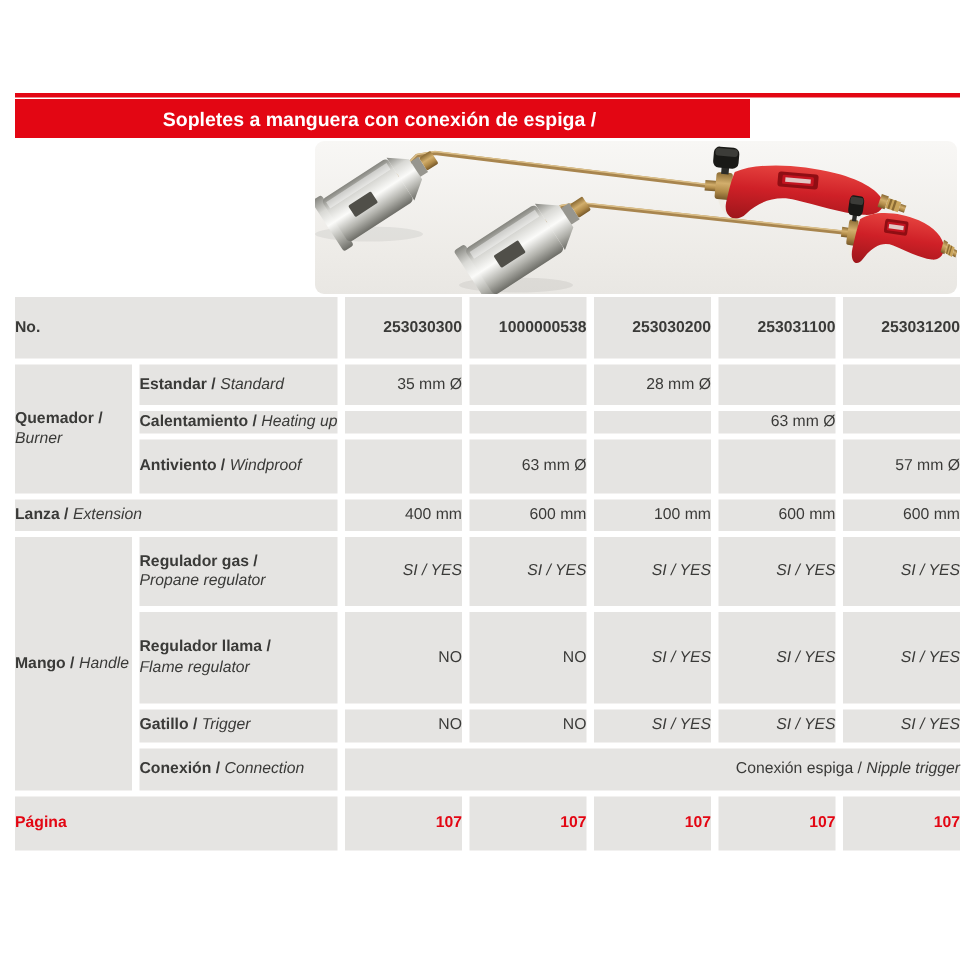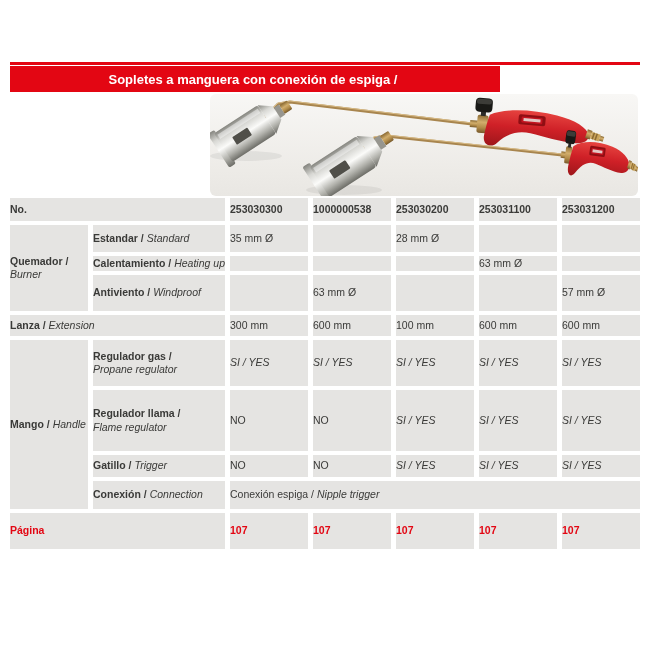--- a/index.html
+++ b/index.html
@@ -26,21 +26,21 @@
   
   table.spec {
     position:absolute; left:5px; top:194px;
     border-collapse:separate; border-spacing:5px 4px; table-layout:fixed;
   }
   table.spec td {
     background:#e5e4e2; font-size:10.5px; vertical-align:middle; padding:0;
     line-height:1.25; overflow:visible;
   }
   td.lbl { text-align:left; padding-left:6px; white-space:nowrap; }
-  td.val { text-align:left; }
+  td.val { text-align:right; }
   .es { font-weight:bold; margin-right:3px; }
   .en { font-style:italic; }
   .two-line { white-space:normal; }
   .two-line .en { display:block; margin-right:0; }
   td.num { font-weight:bold; font-size:10.5px; }
   td.nobg { background:transparent; }
   .pagered { color:#e30613; font-weight:bold; font-size:11px; }
   td.merged { font-size:10.5px; }
   .ital { font-style:italic;margin-top:44px; }
 </style>
@@ -132,21 +132,21 @@
     <col style="width:78px">
       <col style="width:122px">
     <col style="width:78px">
       <col style="width:78px">
       <col style="width:78px">
       <col style="width:78px">
       <col style="width:78px">
   </colgroup>
 
   <tbody>
-      <tr style="height:23px">
+      <tr style="height:41px">
     <td class="lbl" colspan="2"><span class="es">No.</span></td>
     <td class="val num">253030300</td>
     <td class="val num">1000000538</td>
     <td class="val num">253030200</td>
     <td class="val num">253031100</td>
     <td class="val num">253031200</td>
   </tr>
 
   <tr style="height:27px">
     <td class="lbl two-line" rowspan="3">
@@ -181,21 +181,21 @@
     <td class="val">63 mm Ø</td>
     <td class="val"></td>
     <td class="val"></td>
     <td class="val">57 mm Ø</td>
   </tr>
 
   <tr style="height:21px">
     <td class="lbl" colspan="2">
       <span class="es">Lanza /</span><span class="en">Extension</span>
     </td>
-    <td class="val">300 mm</td>
+    <td class="val">400 mm</td>
     <td class="val">600 mm</td>
     <td class="val">100 mm</td>
     <td class="val">600 mm</td>
     <td class="val">600 mm</td>
   </tr>
 
   <tr style="height:46px">
     <td class="lbl" rowspan="4">
       <span class="es">Mango /</span><span class="en">Handle</span>
     </td>

